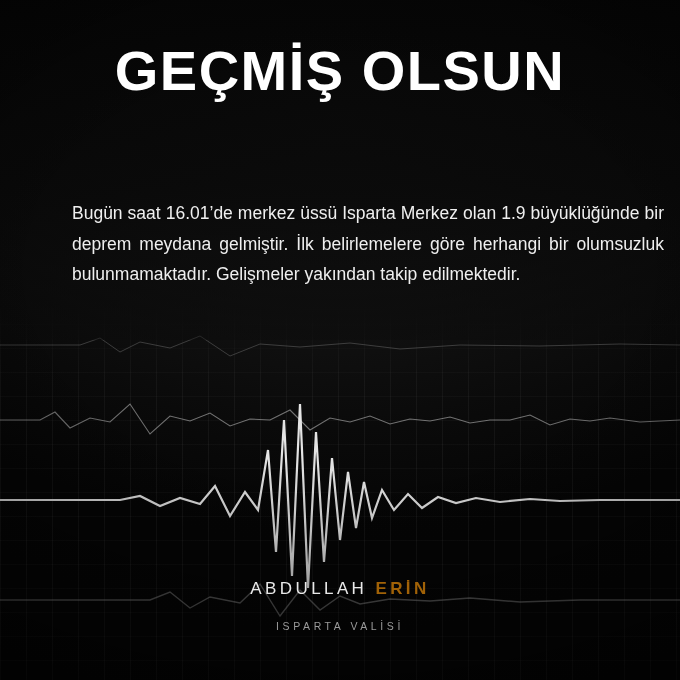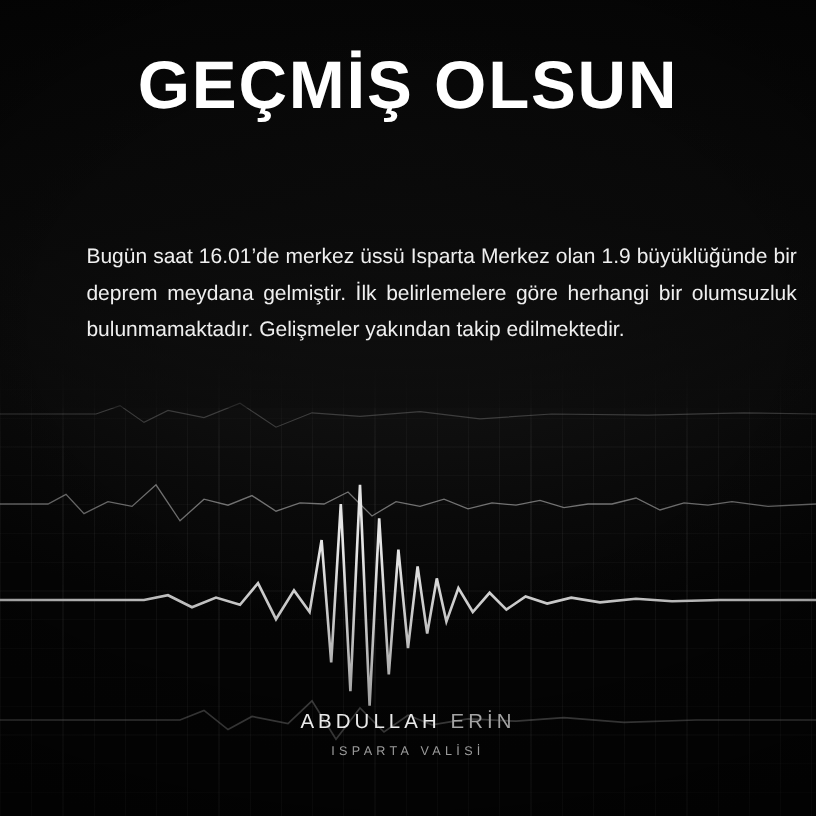--- a/index.html
+++ b/index.html
@@ -102,25 +102,25 @@
     bottom: 48px;
     text-align: center;
   }
   .sig-name {
     color: #e9e9e9;
     font-size: 17px;
     letter-spacing: 3.4px;
     font-weight: 300;
   }
   .sig-name .sig-last {
-    font-weight: normal;
-    color: #a3a3a3;
+    font-weight: bold;
+    color: #a16207;
   }
   .sig-title {
-    margin-top: 8px;
+    margin-top: 21px;
     color: #9b9b9b;
     font-size: 10.5px;
     letter-spacing: 3.6px;
     font-weight: normal;
   }
 </style>
 </head>
 <body>
 
 <div id="card">

